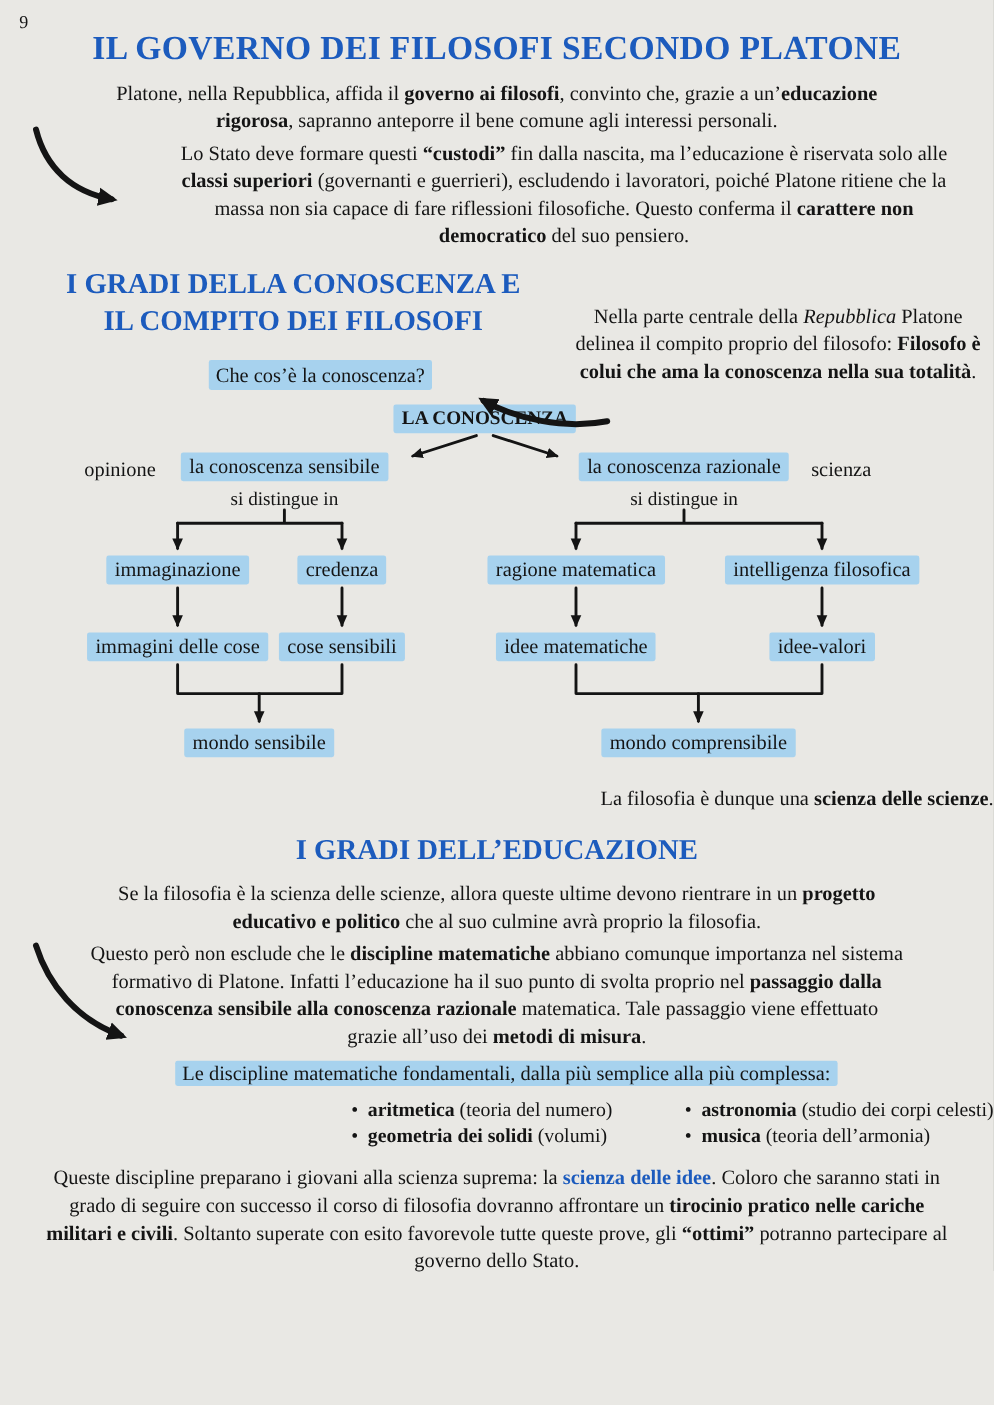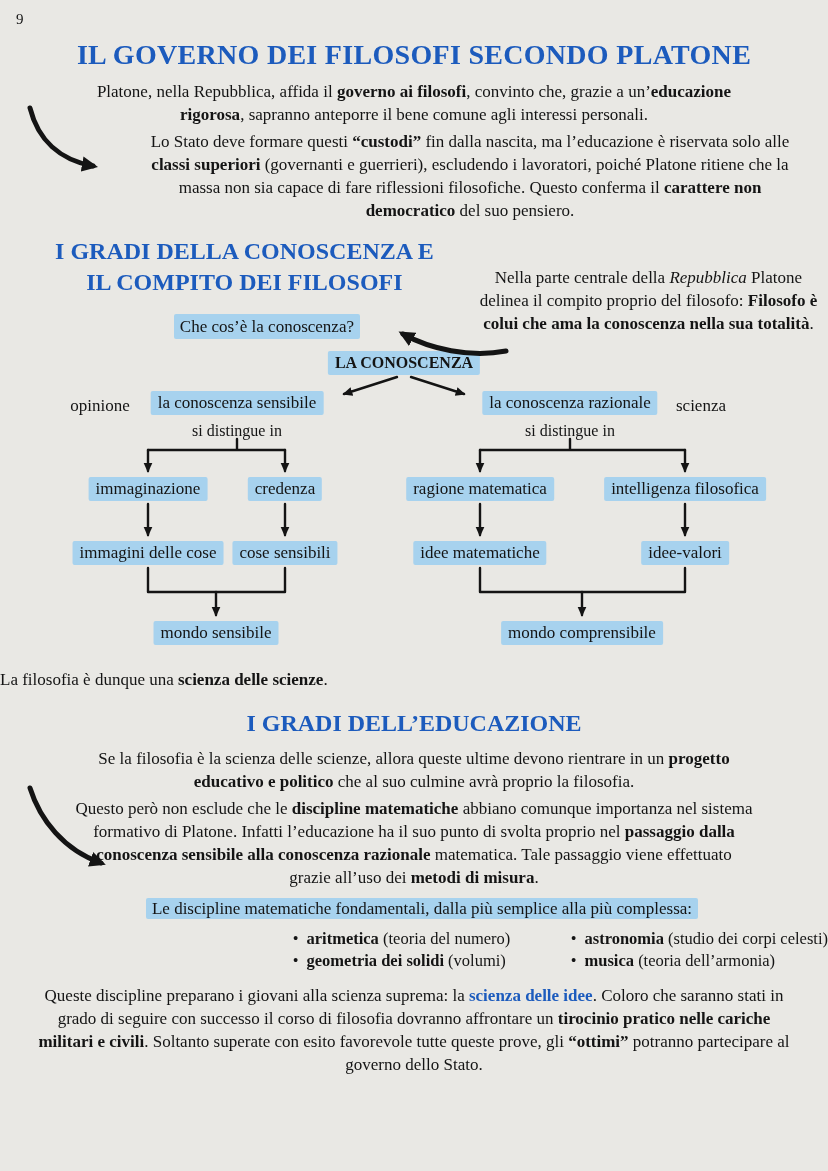--- a/index.html
+++ b/index.html
@@ -14,21 +14,21 @@
     background:var(--background);color:var(--text);
     font-family:"Liberation Serif","DejaVu Serif",serif;
     font-size:17px;line-height:23px;overflow:hidden;
   }
   .b{font-weight:700;}
   .i{font-style:italic;}
   .blue{color:var(--heading_blue);font-weight:700;}
   .hl{background:var(--highlight_blue);padding:1px 6px;border-radius:2px;}
   .pagenum{position:absolute;top:8px;left:16px;font-size:15px;}
   h1.title{
-    margin:0;padding-top:38px;text-align:center;
+    margin:0;padding-top:24px;text-align:center;
     color:var(--heading_blue);font-size:28px;line-height:34px;font-weight:700;letter-spacing:.3px;
   }
   p{margin:0;}
   .intro-p1{margin:8px auto 0;width:700px;text-align:center;}
   .intro-p2{margin:4px 0 0 140px;width:660px;text-align:center;}
   .twocol{display:flex;margin-top:14px;padding:0 10px;}
   .kleft{width:470px;text-align:center;}
   .kright{width:340px;padding-top:30px;text-align:center;}
   h2.kheading{
     margin:0;color:var(--heading_blue);font-size:24px;line-height:31px;font-weight:700;
@@ -36,21 +36,21 @@
   .question-row{margin-top:16px;}
   .question{display:inline-block;margin-left:45px;font-size:17px;}
   .leftnote{margin:10px 0 0 25px;width:340px;text-align:center;}
   .diagram{position:relative;height:305px;margin-top:10px;font-family:Liberation Serif, serif;}
   .connectors{position:absolute;left:0;top:0;width:828px;height:305px;}
   .node,.tag,.dist{position:absolute;transform:translateX(-50%);white-space:nowrap;}
   .node{background:var(--highlight_blue);padding:2px 7px;font-size:17px;line-height:20px;border-radius:2px;}
   .node.root{font-weight:700;font-size:16px;}
   .tag{font-size:17px;}
   .dist{font-size:16px;}
-  .caption{margin-top:14px;text-align:left;}
+  .caption{margin-top:14px;text-align:right;}
   h2.edu-heading{
     margin:16px 0 0;text-align:center;color:var(--heading_blue);
     font-size:24px;line-height:32px;font-weight:700;
   }
   .edu-p1{margin:8px auto 0;width:700px;text-align:center;}
   .edu-p2{margin:4px auto 0;width:680px;text-align:center;}
   .hl-line-row{margin-top:8px;text-align:center;padding-left:16px;}
   .bullets{display:flex;margin:8px 0 0 150px;justify-content:flex-end;}
   .bullets ul{margin:0;padding:0;list-style:none;font-size:16.5px;line-height:22px;}
   .bullets ul.bl{width:278px;}

